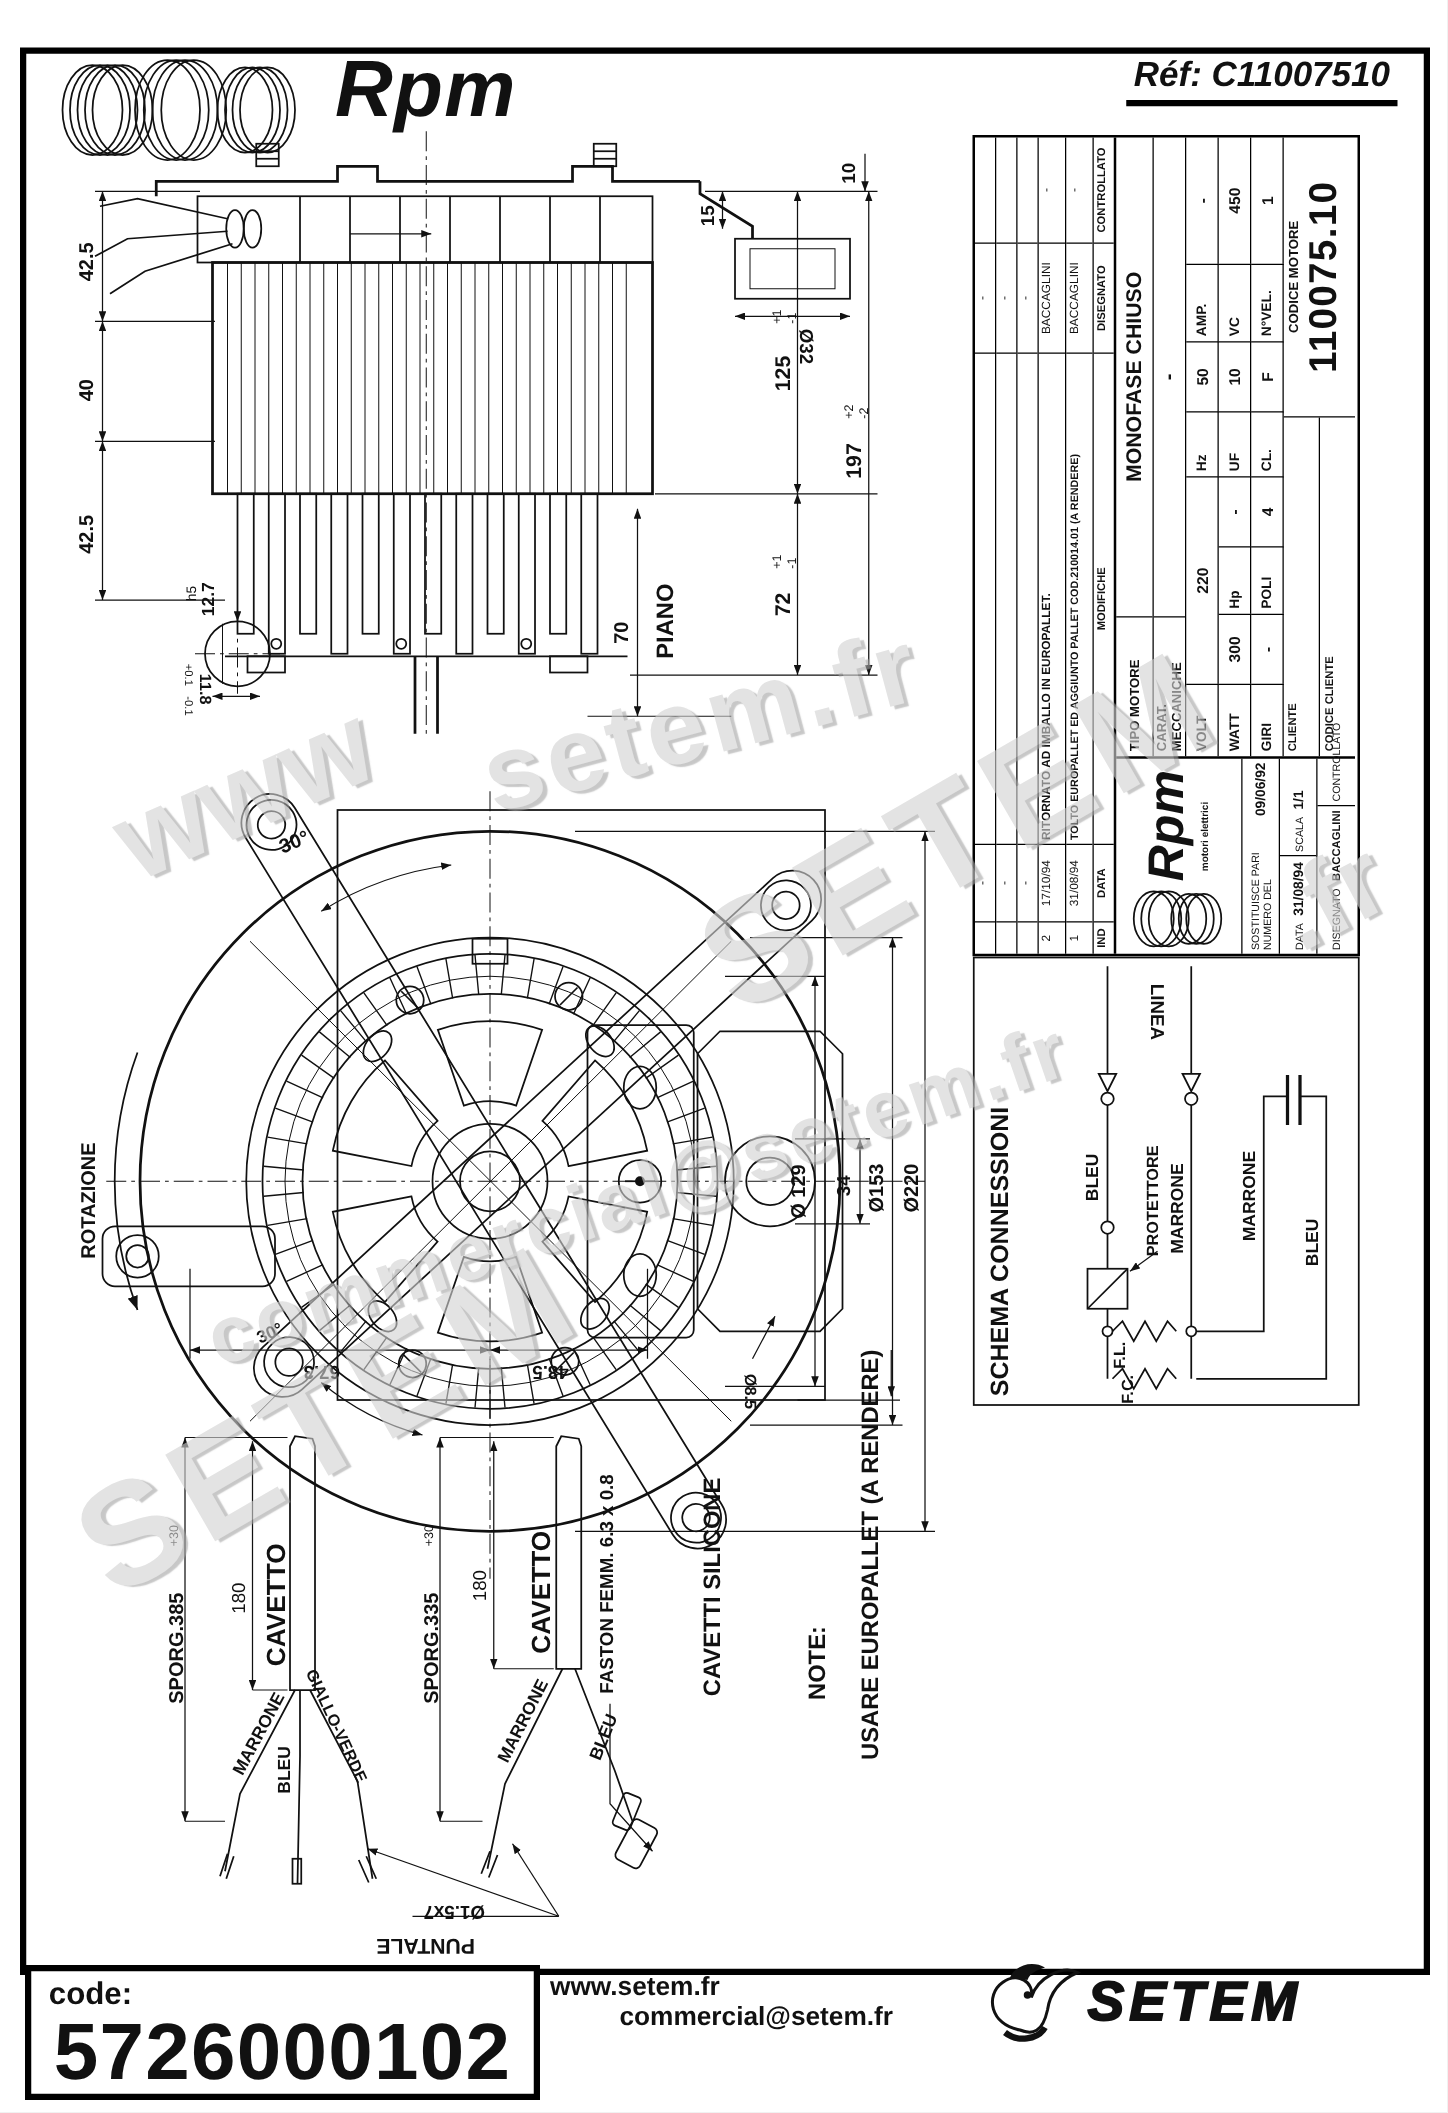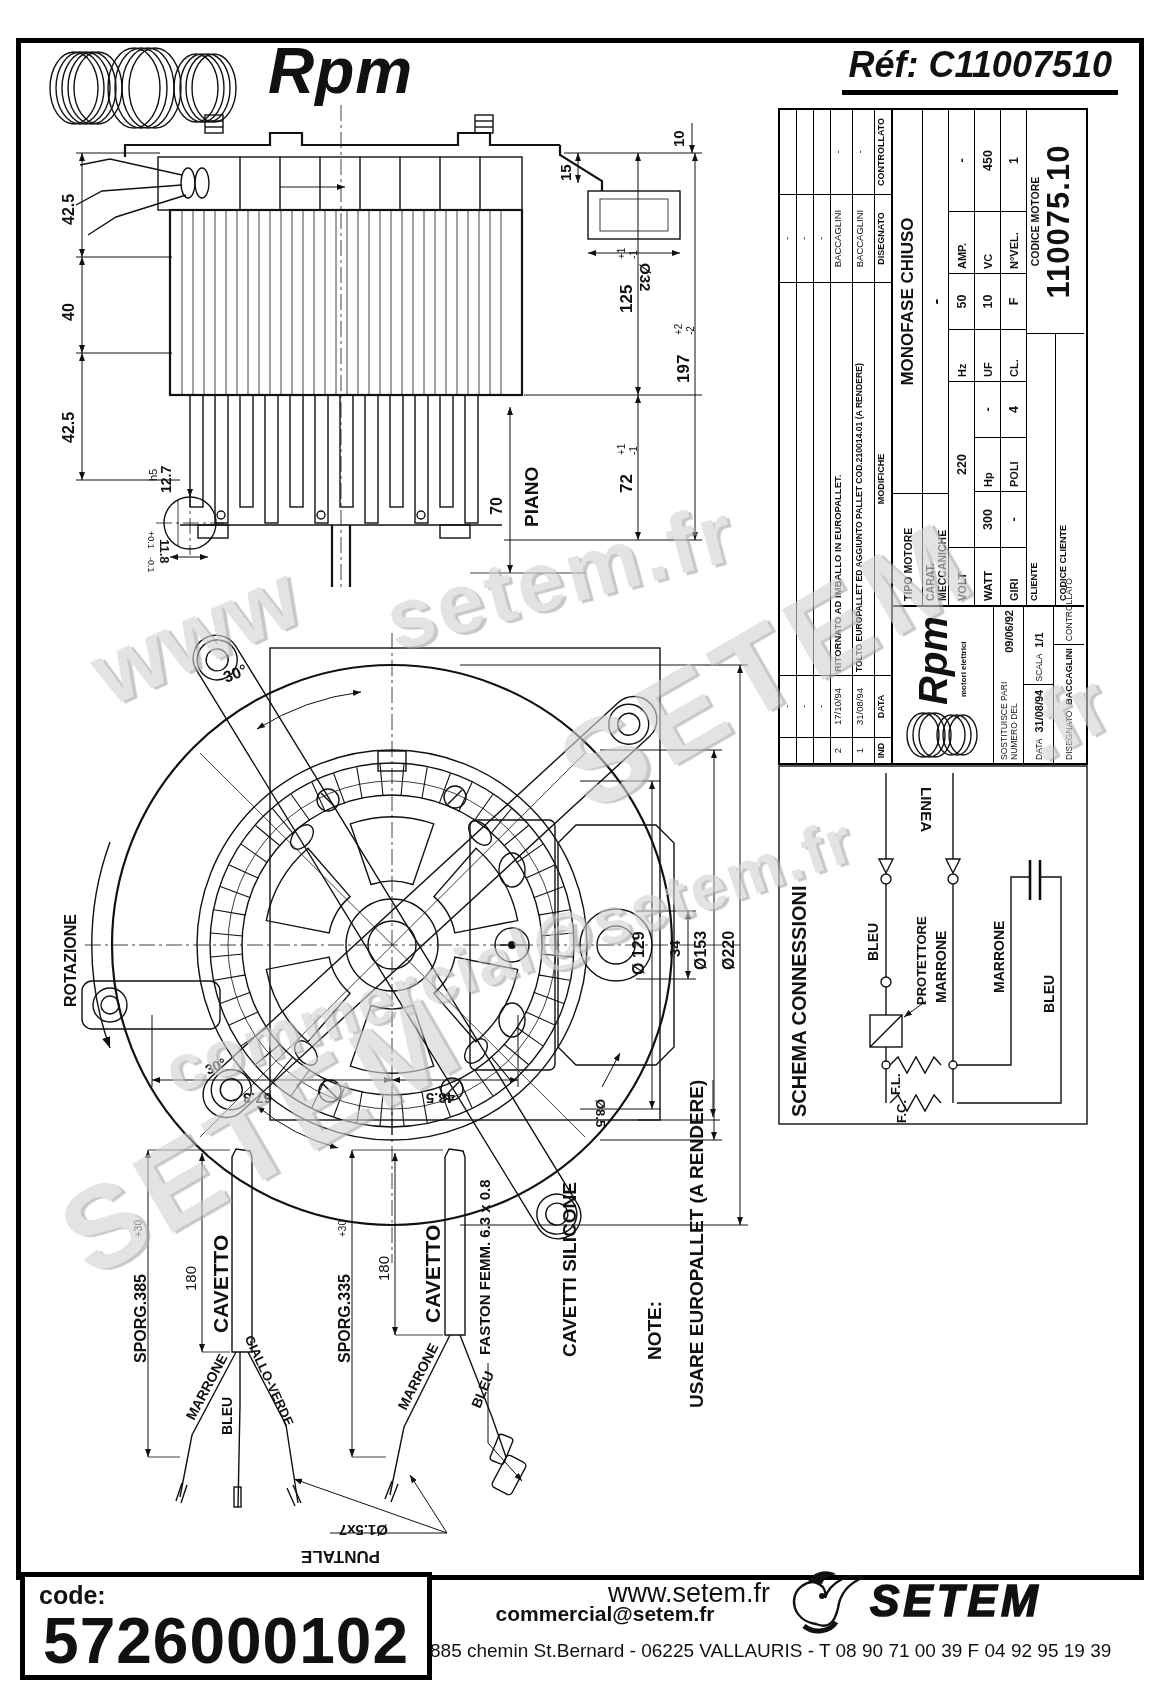--- a/index.html
+++ b/index.html
@@ -1,21 +1,21 @@
 <!DOCTYPE html>
 <html><head>
 <meta charset="utf-8">
 <style>
   html,body{margin:0;padding:0;background:#e8e8e8;}
   .page{position:relative;width:1158px;height:1690px;background:#fff;font-family:"Liberation Sans",sans-serif;color:#111;overflow:hidden;}
   .frame{position:absolute;left:16px;top:38px;width:1118px;height:1532px;border:5px solid #000;}
   
   .hdr-logo{position:absolute;left:36px;top:46px;}
   .brand{position:absolute;left:268px;top:34px;font-size:64px;font-weight:bold;font-style:italic;letter-spacing:1px;}
-  .ref{position:absolute;right:40px;top:44px;font-size:36px;font-weight:bold;font-style:italic;border-bottom:5px solid #000;padding:0 6px 4px 6px;}
+  .ref{position:absolute;right:40px;top:44px;font-size:28px;font-weight:bold;font-style:italic;border-bottom:5px solid #000;padding:0 6px 4px 6px;}
   
   svg{position:absolute;overflow:visible;}
   svg text{font-family:"Liberation Sans",sans-serif;fill:#111;}
   .ln{stroke:#111;fill:none;stroke-width:1.4;}
   .thk{stroke:#111;fill:none;stroke-width:2.2;}
   .thin{stroke:#111;fill:none;stroke-width:.8;}
   .dim{stroke:#111;fill:none;stroke-width:1;}
   .cl{stroke:#111;fill:none;stroke-width:.8;stroke-dasharray:16 4 3 4;}
   
   .tb{position:absolute;left:778px;top:765px;width:657px;height:310px;transform:rotate(-90deg);transform-origin:0 0;border:2px solid #000;background:rgba(255,255,255,0);box-sizing:border-box;}
@@ -59,21 +59,21 @@
   .wm1{left:88px;top:582px;font-size:92px;transform:rotate(-24deg);}
   .wm2{left:382px;top:528px;font-size:84px;transform:rotate(-15deg);letter-spacing:4px;}
   .wm3{left:540px;top:596px;font-size:118px;transform:rotate(-30deg);letter-spacing:10px;}
   .wm4{left:148px;top:918px;font-size:64px;transform:rotate(-19deg);letter-spacing:3px;}
   .wm5{left:42px;top:1068px;font-size:116px;transform:rotate(-30deg);letter-spacing:8px;}
   .wm6{left:1022px;top:668px;font-size:86px;transform:rotate(-28deg);}
   
   .codebox{position:absolute;left:20px;top:1572px;width:402px;height:98px;border:5px solid #000;background:#fff;z-index:8;}
   .codebox .cl2{font-size:25px;font-weight:bold;margin:4px 0 0 14px;}
   .codebox .cn{font-size:64px;font-weight:bold;text-align:center;margin-top:-6px;letter-spacing:1px;}
-  .site{position:absolute;left:440px;top:1578px;width:330px;text-align:right;font-size:27px;font-weight:normal;z-index:8;}
+  .site{position:absolute;left:440px;top:1578px;width:330px;text-align:left;font-size:21px;font-weight:bold;z-index:8;}
   .mail{position:absolute;left:410px;top:1602px;width:390px;text-align:center;font-size:21px;font-weight:bold;z-index:8;}
   .addr{position:absolute;left:430px;top:1640px;width:720px;font-size:19px;white-space:nowrap;z-index:8;}
   .setemlogo{position:absolute;left:778px;top:1560px;z-index:8;}
 </style>
 </head>
 <body>
 
 <div class="page">
   <div class="frame"></div>
 
@@ -659,21 +659,20 @@
   <div class="wm wm4">commercial@setem.fr</div>
   <div class="wm wm5">SETEM</div>
   <div class="wm wm6">.fr</div>
 
   <div class="codebox">
     <div class="cl2">code:</div>
     <div class="cn">5726000102</div>
   </div>
   <div class="site">www.setem.fr</div>
   <div class="mail">commercial@setem.fr</div>
-  <div class="addr">885 chemin St.Bernard  -  06225 VALLAURIS  -  T 08 90 71 00 39   F 04 92 95 19 39</div>
   <svg class="setemlogo" width="330" height="80" viewBox="0 0 330 80">
     <g>
       <path d="M38,64 C14,60 10,36 24,26 C36,17 50,26 47,38 C52,22 72,12 84,18 C70,24 62,34 60,48 C56,66 48,68 38,64 Z" fill="none" stroke="#111" stroke-width="2.4"></path>
       <path d="M30,22 C34,12 48,8 58,14 C52,16 46,18 44,24" fill="#111"></path>
       <path d="M26,66 C36,74 52,72 58,62" fill="none" stroke="#111" stroke-width="5"></path>
       <circle cx="44" cy="36" r="3" fill="#111"></circle>
     </g>
     <text x="92" y="56" font-size="44" font-weight="bold" font-style="italic" letter-spacing="4" fill="#fff" stroke="#111" stroke-width="1.6">SETEM</text>
   </svg>
 </div>

